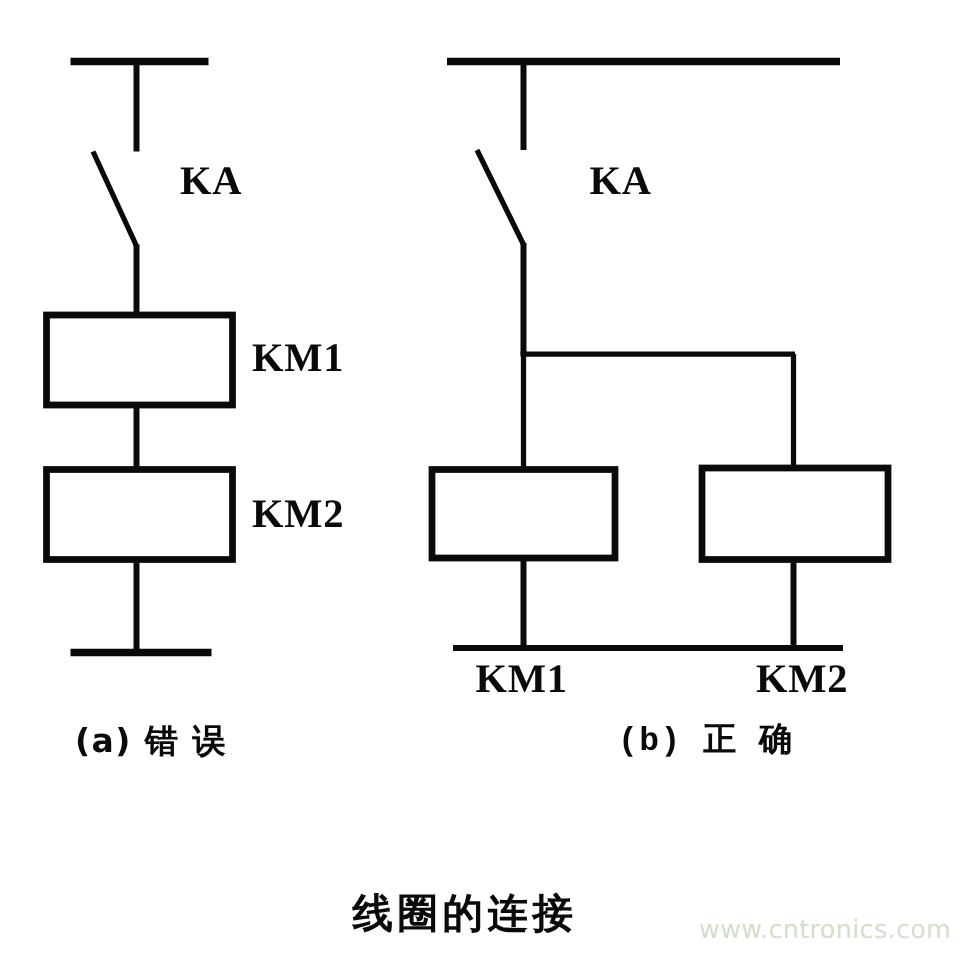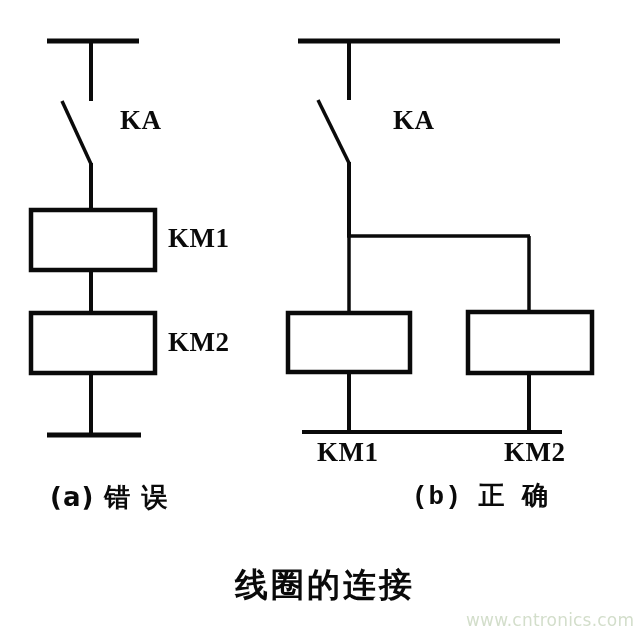--- a/index.html
+++ b/index.html
@@ -37,30 +37,31 @@
     line-height: 1;
     font-family: "Liberation Serif", "DejaVu Serif", serif;
     font-weight: 700;
     color: #0a0a0a;
   }
   .lbl-designator {
     font-size: 27px;
     letter-spacing: 0.5px;
   }
   .lbl-caption {
-    font-size: 26px;
+    font-size: 22px;
     font-family: "DejaVu Sans", "Liberation Sans", sans-serif;
     font-weight: 700;
     letter-spacing: 1px;
   }
   .lbl-title {
-    font-size: 33px;
+    font-size: 27px;
     font-family: "DejaVu Sans", "Liberation Sans", sans-serif;
     font-weight: 700;
     letter-spacing: 3px;
+    margin-top: 28px;
   }
   .watermark {
     position: absolute;
     font-family: "DejaVu Sans", "Liberation Sans", sans-serif;
     font-weight: 400;
     font-size: 17px;
     color: #d3decb;
     letter-spacing: 0.2px;
     white-space: nowrap;
   }

